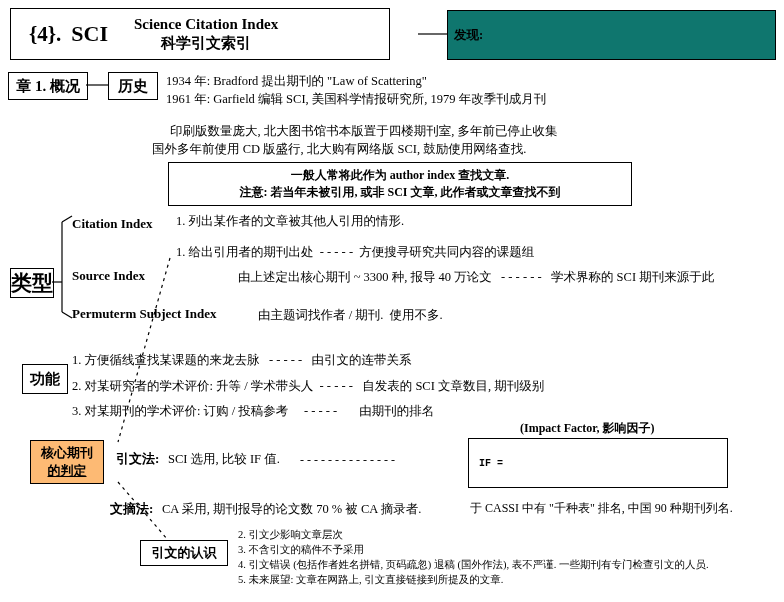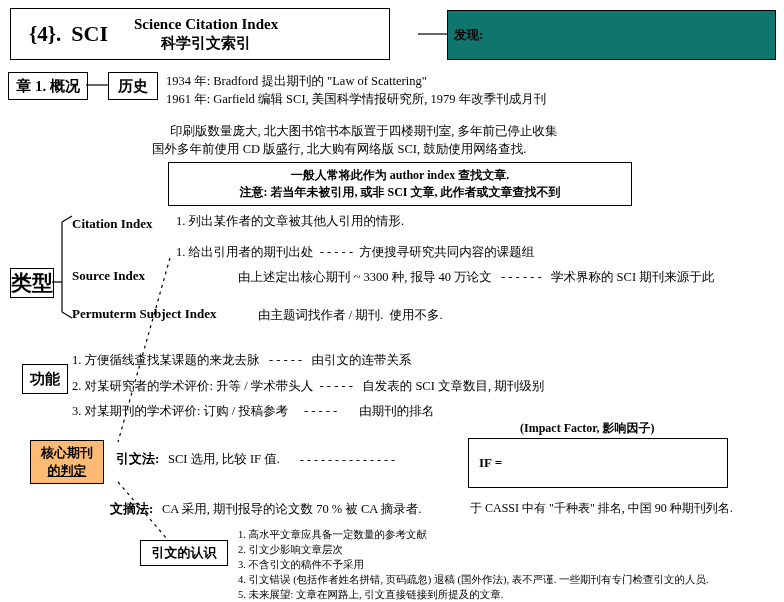--- a/index.html
+++ b/index.html
@@ -100,34 +100,33 @@
 </div>
 
 <div class="abs bold" style="left:116px;top:450px;font-size:13px;">引文法:</div>
 <div class="abs txt" style="left:168px;top:450px;font-size:12.5px;">SCI 选用, 比较 IF 值.</div>
 <div class="abs txt" style="left:300px;top:452px;font-size:12px;letter-spacing:0px;">- - - - - - - - - - - - - -</div>
 
 <div class="abs bold" style="left:520px;top:420px;font-size:12px;">(Impact Factor, 影响因子)</div>
 
 <div class="abs" style="left:468px;top:438px;width:258px;height:48px;border:1.5px solid #000;background:#fff;">
   <div style="display:flex;align-items:center;height:100%;padding-left:10px;box-sizing:border-box;">
-    <span class="bold" style="font-size:13px;">IF  =</span>
+    <span class="bold" style="font-size:10px;font-family:Liberation Mono, monospace;">IF  =</span>
   </div>
 </div>
 
 <div class="abs bold" style="left:110px;top:500px;font-size:13px;">文摘法:</div>
 <div class="abs txt" style="left:162px;top:500px;font-size:12.5px;">CA 采用, 期刊报导的论文数 70 % 被 CA 摘录者.</div>
 <div class="abs txt" style="left:470px;top:500px;font-size:12px;">于 CASSI 中有 "千种表" 排名, 中国 90 种期刊列名.</div>
 
 <div class="abs box bold" style="left:140px;top:540px;width:86px;height:24px;font-size:13px;">
   <span>引文的认识</span>
 </div>
 
 <div class="abs" style="left:238px;top:528px;width:540px;">
-  <div class="txt" style="font-size:10.5px;line-height:1.42;">1. 高水平文章应具备一定数量的参考文献</div>
   <div class="txt" style="font-size:10.5px;line-height:1.42;">2. 引文少影响文章层次</div>
   <div class="txt" style="font-size:10.5px;line-height:1.42;">3. 不含引文的稿件不予采用</div>
   <div class="txt" style="font-size:10.5px;line-height:1.42;">4. 引文错误 (包括作者姓名拼错, 页码疏忽) 退稿 (国外作法), 表不严谨. 一些期刊有专门检查引文的人员.</div>
   <div class="txt" style="font-size:10.5px;line-height:1.42;">5. 未来展望: 文章在网路上, 引文直接链接到所提及的文章.</div>
 </div>
 
 <svg class="overlay" xmlns="http://www.w3.org/2000/svg">
 
   <path d="M447,34 L418,34" stroke="#000" stroke-width="1.2" fill="none"></path>
 

